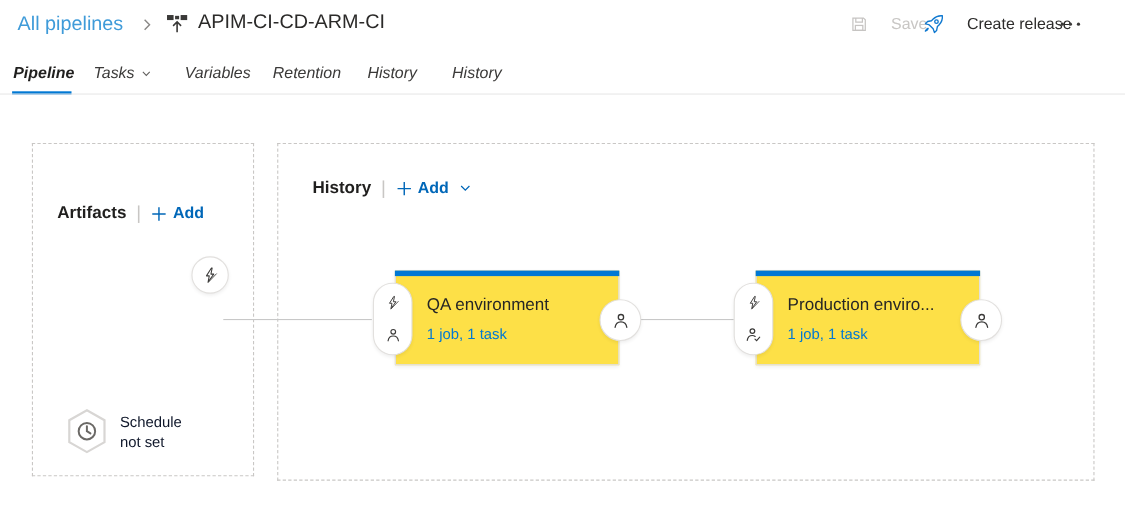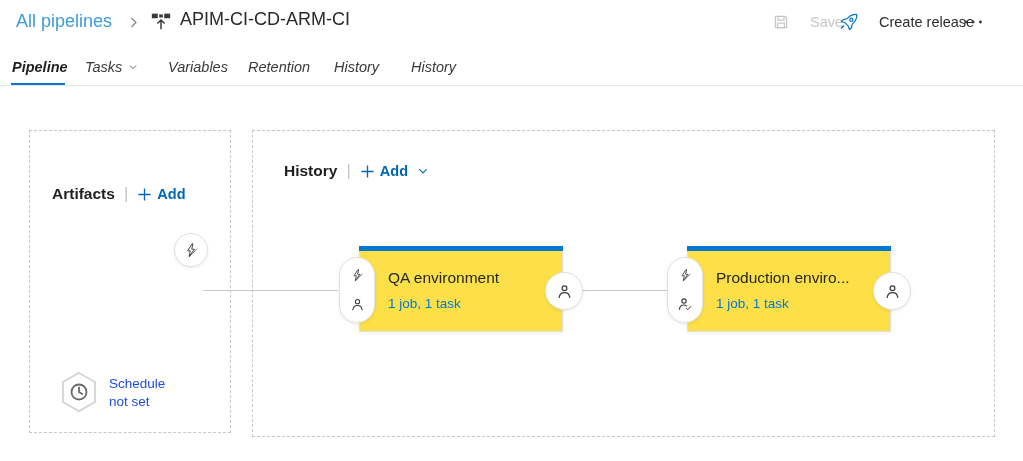--- a/index.html
+++ b/index.html
@@ -51,21 +51,21 @@
   .artifact-name { left:17px; top:43px; width:120px; font-size:13.5px; line-height:17.5px; color:#3b3a39; }
   .badge-circle {
     width:34px; height:34px; border-radius:50%;
     background:#fff; border:1px solid #e2e0de;
     box-shadow:0 1.6px 3.6px rgba(0,0,0,.07);
     display:flex; align-items:center; justify-content:center;
     z-index:3; cursor:pointer;
   }
   .cd-trigger-badge { left:144px; top:102px; }
   .schedule-row { left:29px; top:240px; display:flex; gap:10px; cursor:pointer; }
-  .schedule-text { width:70px; font-size:13.5px; line-height:17.5px; color:#1d4ed8; padding-top:4px; }
+  .schedule-text { width:70px; font-size:13.5px; line-height:17.5px; color:#0f172a; padding-top:4px; }
 
   
   .stage-card {
     width:204px; height:86px; background:#fde047;
     border:1px solid #e2e0de; box-shadow:0 1.6px 3.6px rgba(0,0,0,.07);
     z-index:2; cursor:pointer;
   }
   .stage-topbar { position:absolute; left:-1px; top:-1px; width:204px; height:5px; background:#0078d4; }
   .stage-title { position:absolute; left:28px; top:22px; font-size:15.5px; color:#262625; white-space:nowrap; }
   .stage-meta { position:absolute; left:28px; top:49px; font-size:13.5px; color:#0078d4; cursor:pointer; }

